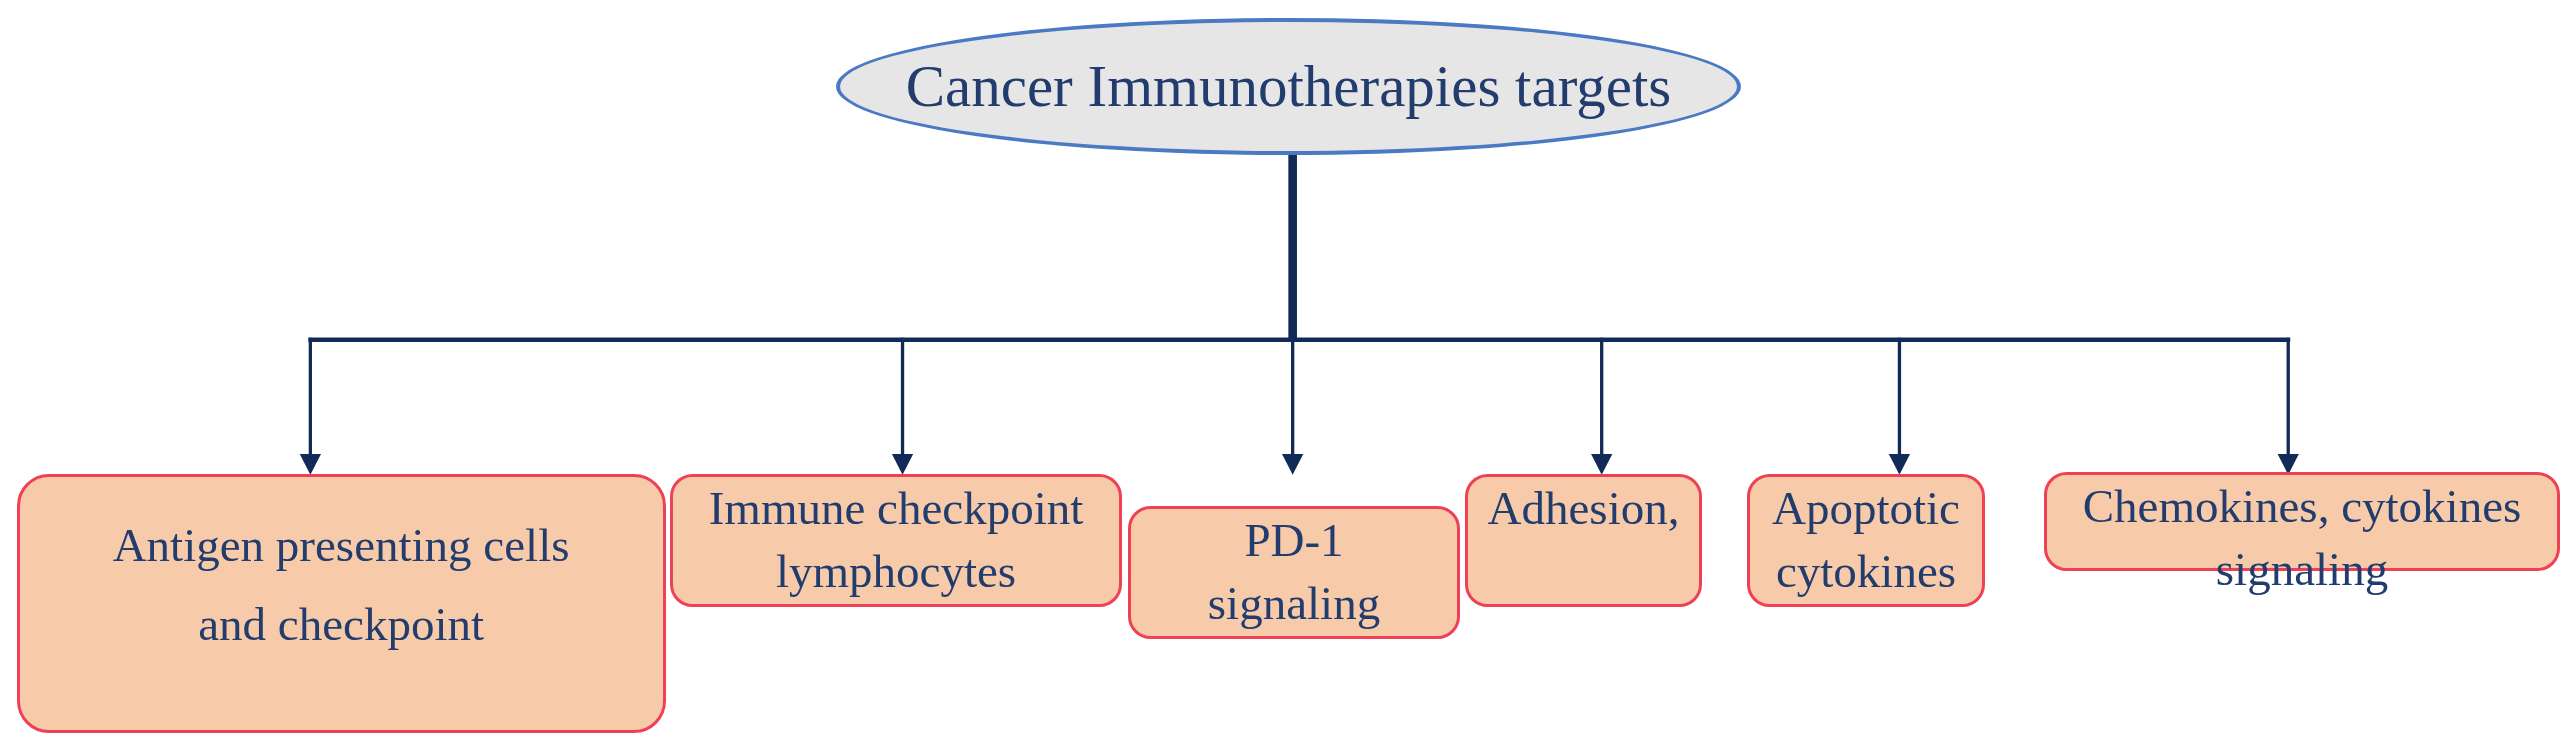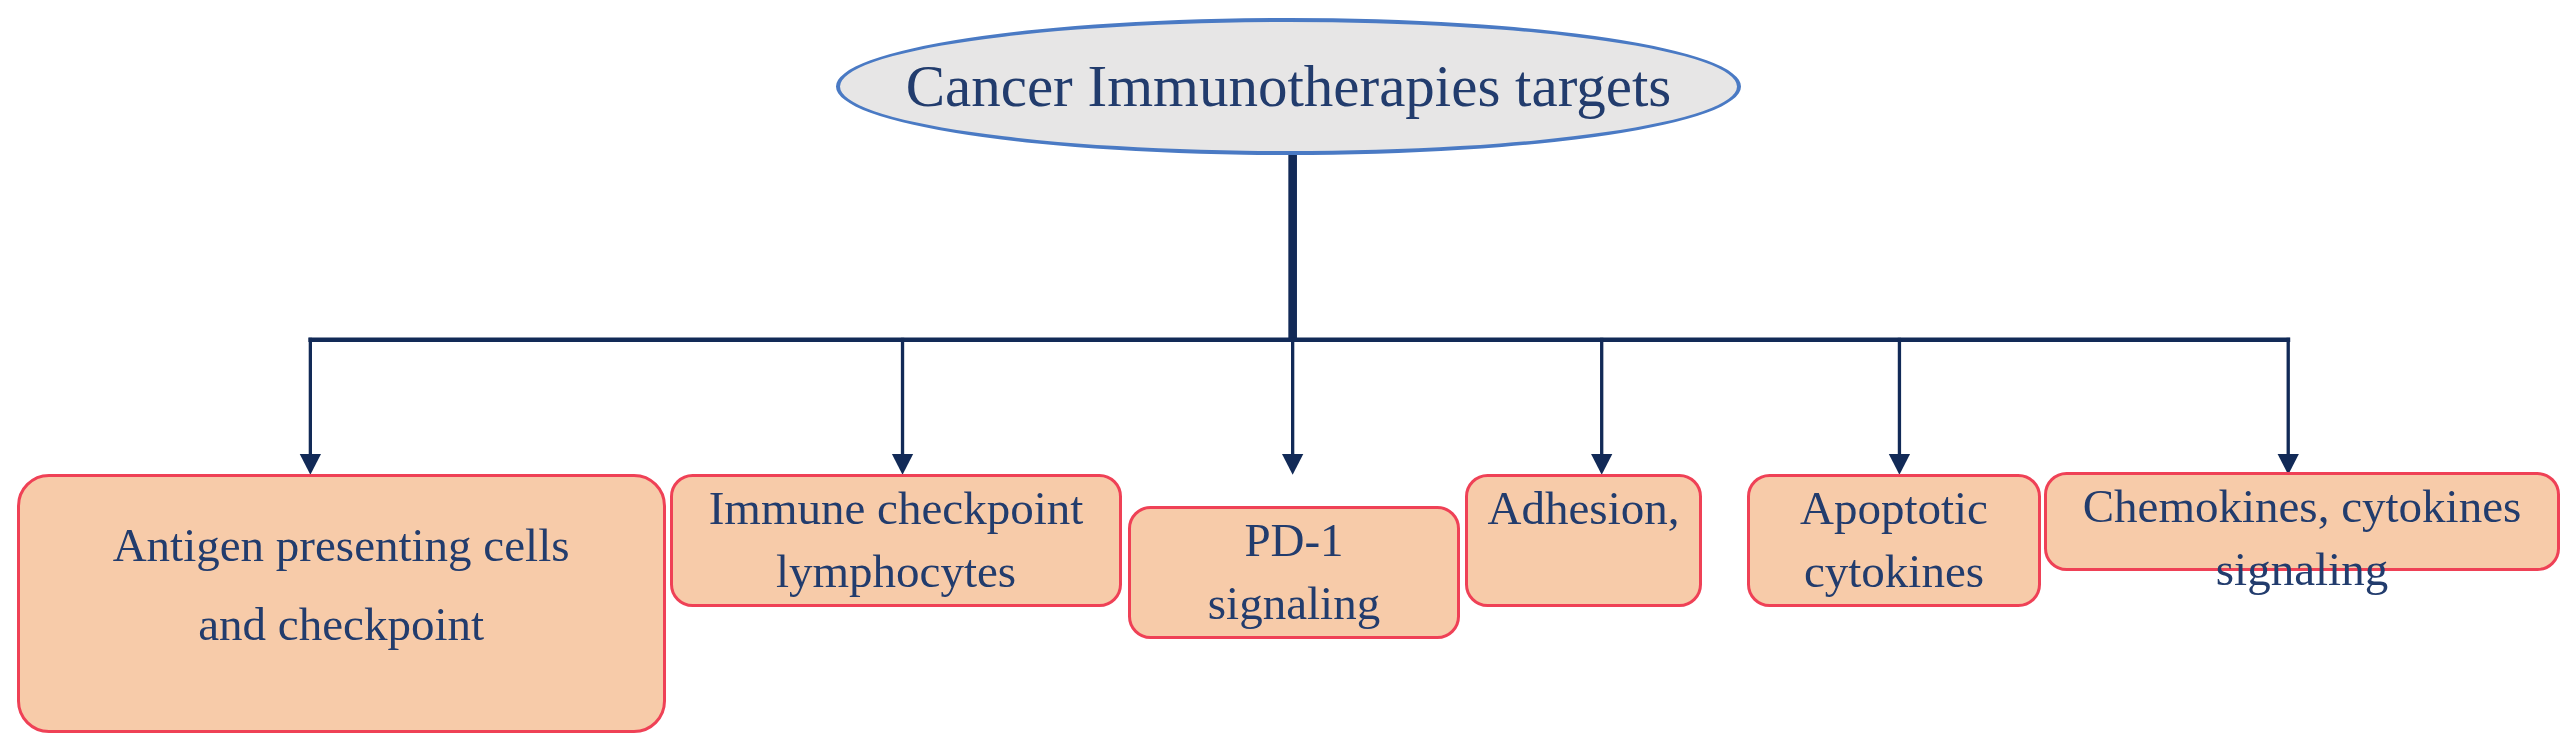--- a/index.html
+++ b/index.html
@@ -104,21 +104,21 @@
 
   <div class="node" style="left:1128px; top:474px; width:332px; height:133px;margin-top:32px;">
     <span>PD-1</span>
     <span>signaling</span>
   </div>
 
   <div class="node" style="left:1465px; top:474px; width:237px; height:133px;">
     <span>Adhesion,</span>
   </div>
 
-  <div class="node" style="left:1747px; top:474px; width:294px; height:133px;">
+  <div class="node" style="left:1747px; top:474px; width:238px; height:133px;">
     <span>Apoptotic</span>
     <span>cytokines</span>
   </div>
 
   <div class="node" style="left:2044px; top:472px; width:516px; height:99px;">
     <span>Chemokines, cytokines</span>
     <span>signaling</span>
   </div>
 
 </div>

